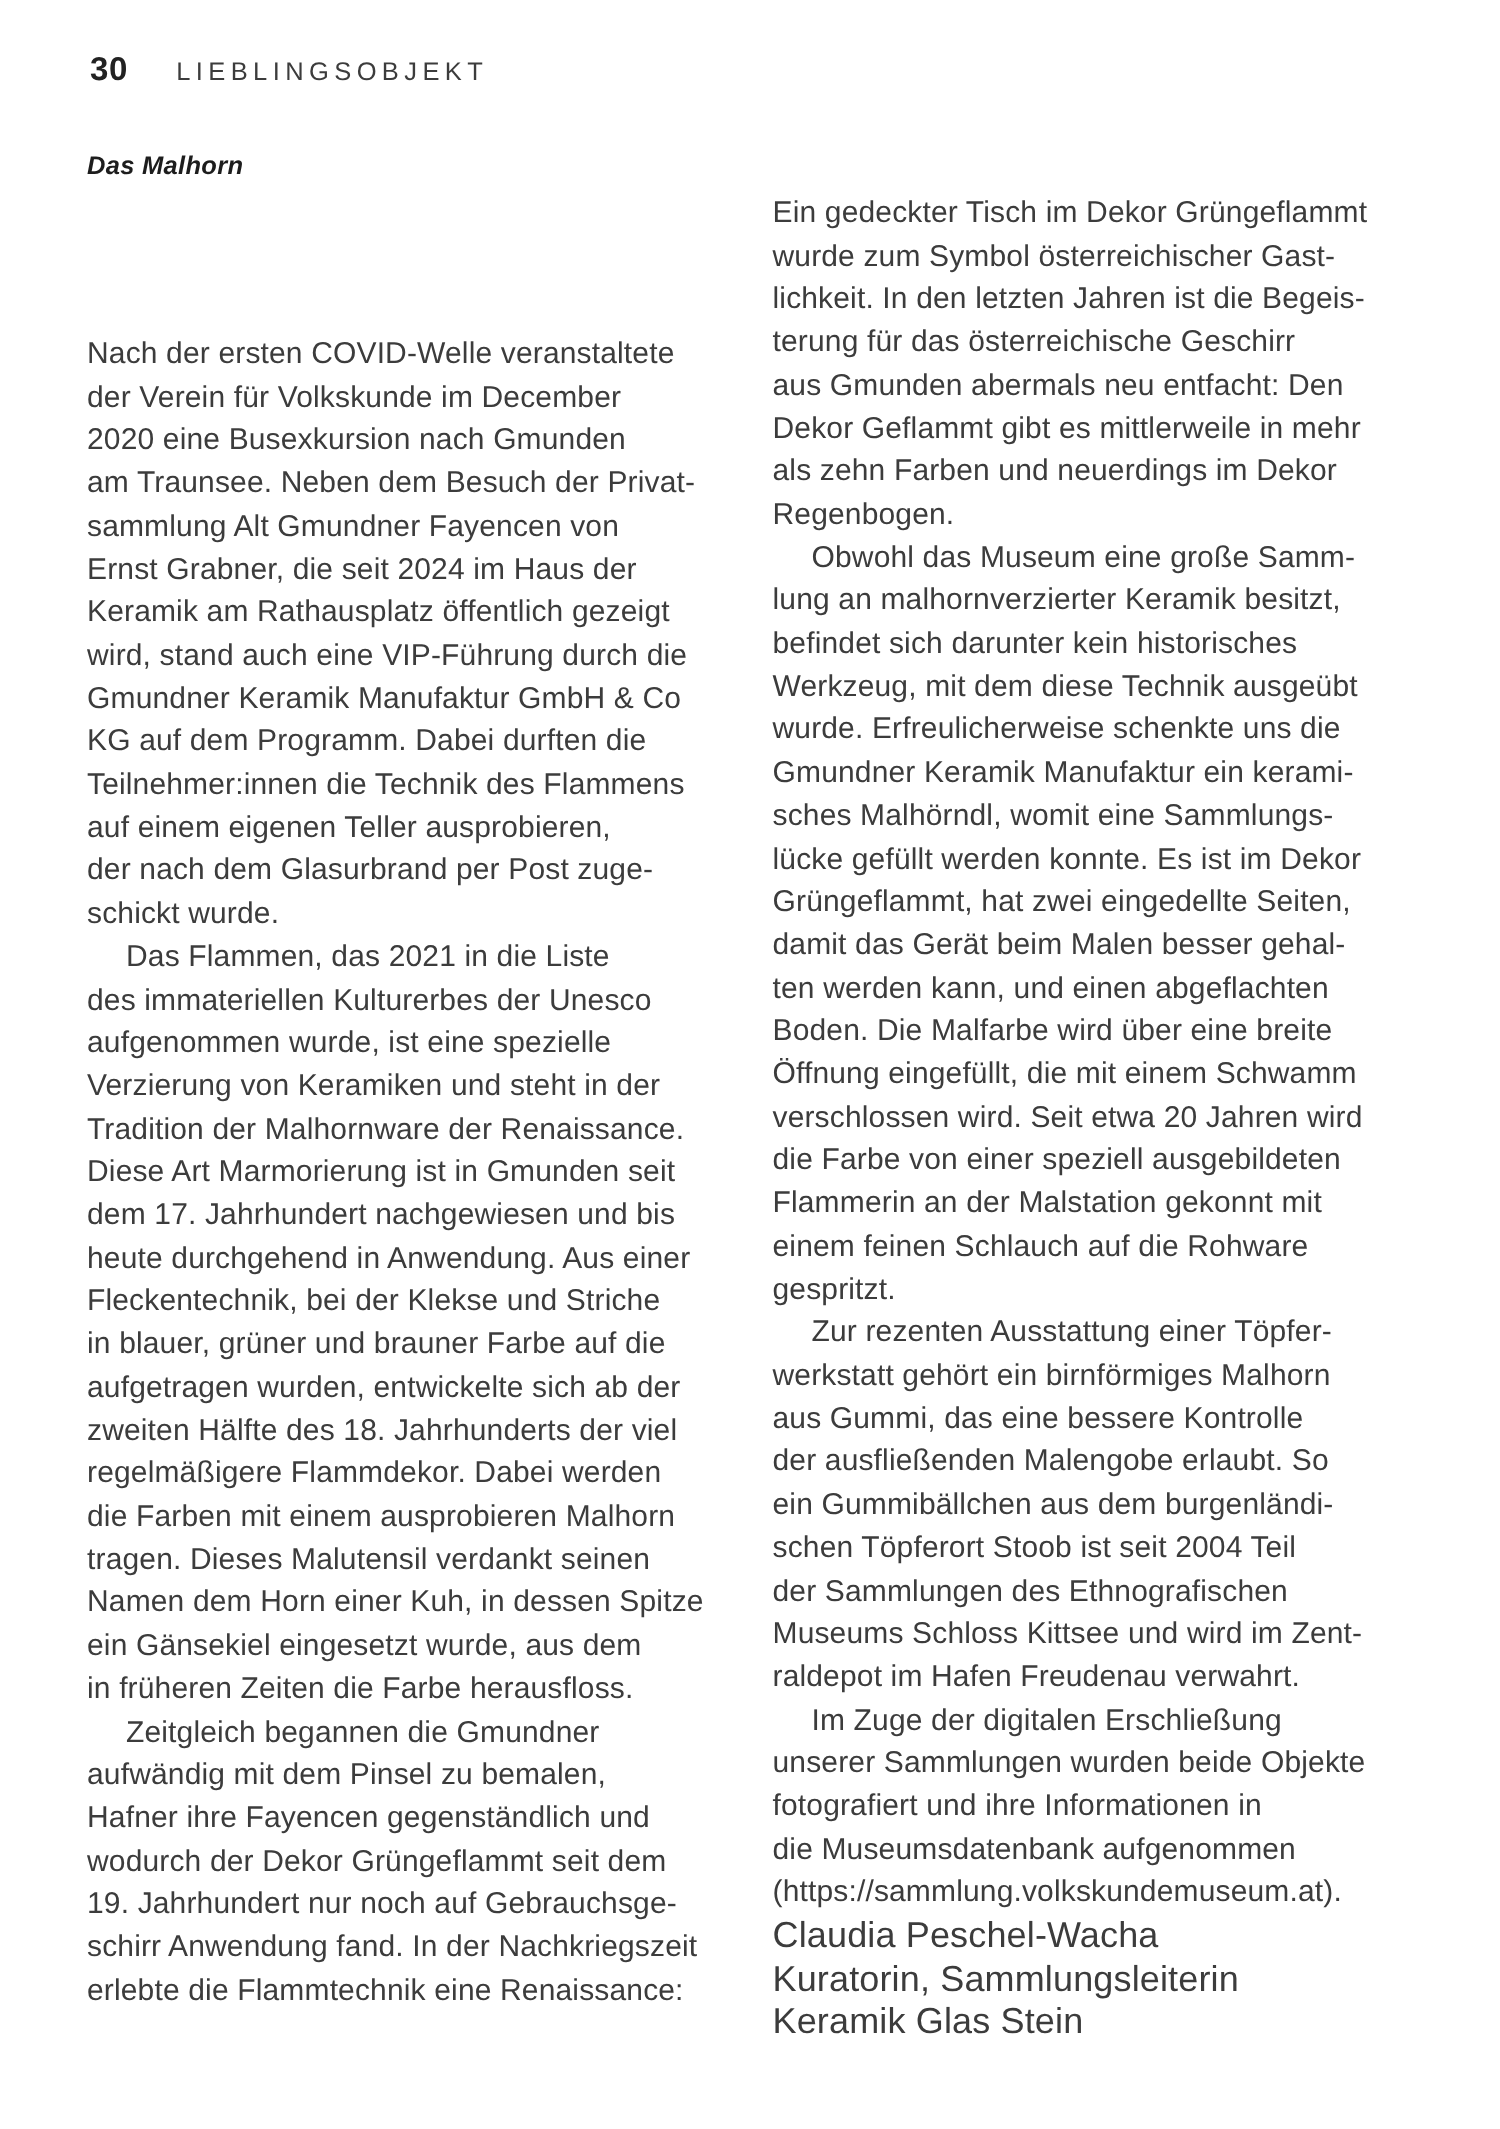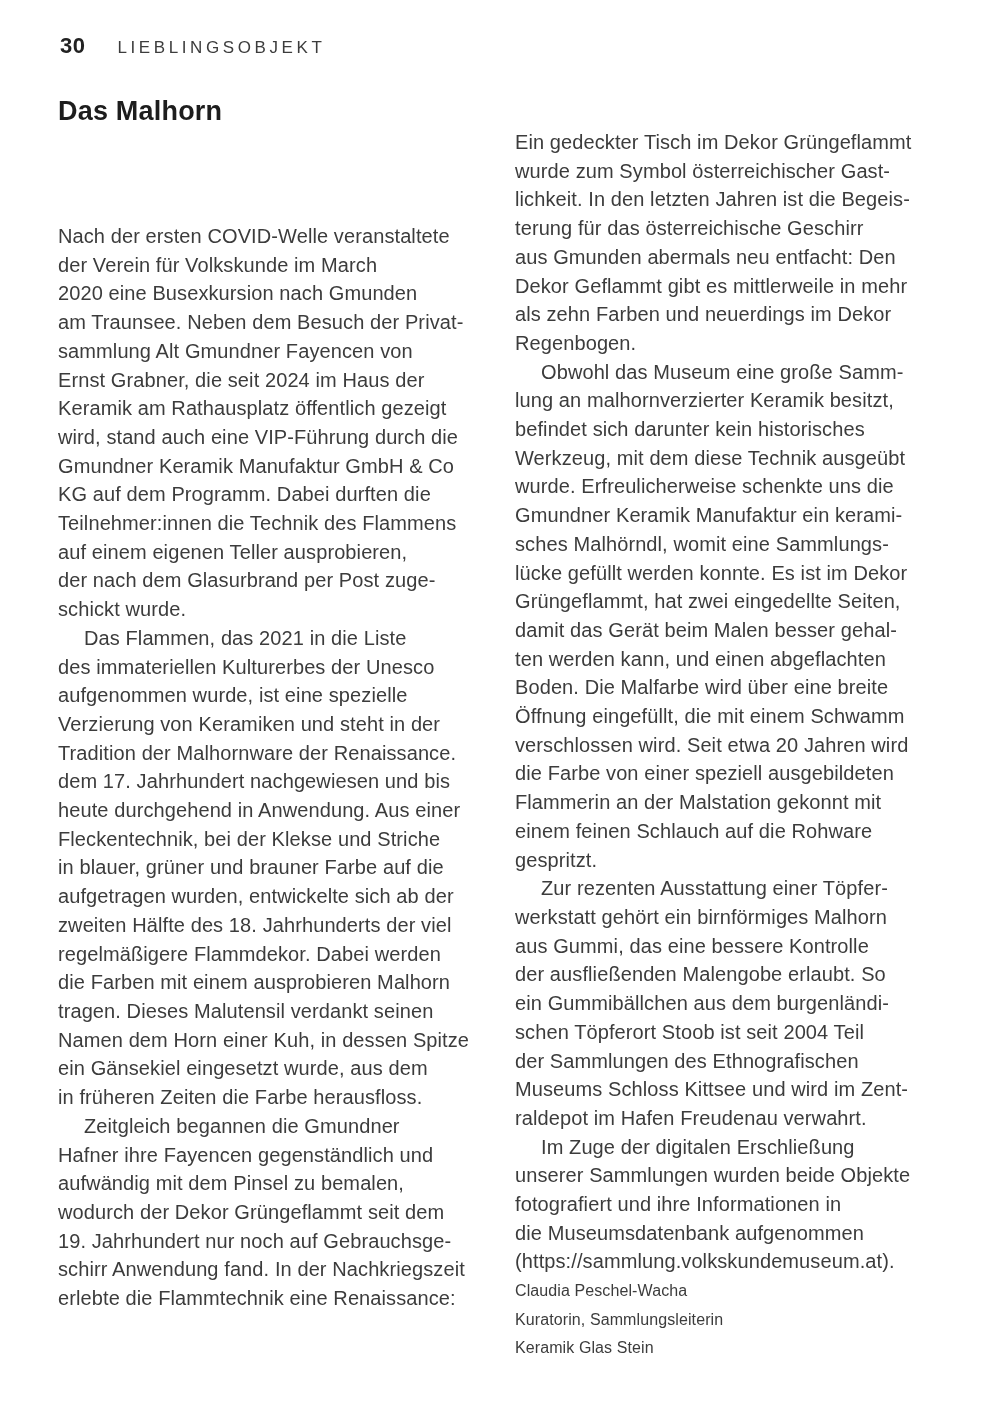--- a/index.html
+++ b/index.html
@@ -33,25 +33,26 @@
     font-size: 17px;
     font-weight: 400;
     color: #3c3c3c;
     letter-spacing: 3.6px;
   }
   .article-title {
     position: absolute;
     top: 95px;
     left: 58px;
     margin: 0;
-    font-size: 27px;
+    font-size: 17px;
     line-height: 32px;
     font-weight: bold;
     color: #1d1d1d;
     letter-spacing: 0.2px;
+    font-style: italic;
   }
   .text-column {
     position: absolute;
     width: 452px;
     font-size: 20px;
     line-height: 28.7px;
     color: #3c3c3c;
     letter-spacing: 0.1px;
     margin-top: 32px;
   }
@@ -60,21 +61,21 @@
     top: 190px;
   }
   .column-right {
     left: 515px;
     top: 96px;
   }
   .signature-block {
     position: absolute;
     left: 515px;
     top: 1277px;
-    font-size: 16px;
+    font-size: 24px;
     line-height: 28.7px;
     color: #3c3c3c;
     letter-spacing: 0.1px;
   }
   .line {
     white-space: nowrap;
   }
   .line.indent {
     padding-left: 26px;
   }
@@ -84,53 +85,54 @@
 
 <header class="page-header">
   <span class="page-number">30</span>
   <span class="section-label">LIEBLINGSOBJEKT</span>
 </header>
 
 <h1 class="article-title">Das Malhorn</h1>
 
 <div class="text-column column-left">
     <div class="line">Nach der ersten COVID-Welle veranstaltete</div>
-    <div class="line">der Verein für Volkskunde im March</div>
+    <div class="line">der Verein für Volkskunde im December</div>
     <div class="line">2020 eine Busexkursion nach Gmunden</div>
     <div class="line">am Traunsee. Neben dem Besuch der Privat-</div>
     <div class="line">sammlung Alt Gmundner Fayencen von</div>
     <div class="line">Ernst Grabner, die seit 2024 im Haus der</div>
     <div class="line">Keramik am Rathausplatz öffentlich gezeigt</div>
     <div class="line">wird, stand auch eine VIP-Führung durch die</div>
     <div class="line">Gmundner Keramik Manufaktur GmbH &amp; Co</div>
     <div class="line">KG auf dem Programm. Dabei durften die</div>
     <div class="line">Teilnehmer:innen die Technik des Flammens</div>
     <div class="line">auf einem eigenen Teller ausprobieren,</div>
     <div class="line">der nach dem Glasurbrand per Post zuge-</div>
     <div class="line">schickt wurde.</div>
     <div class="line indent">Das Flammen, das 2021 in die Liste</div>
     <div class="line">des immateriellen Kulturerbes der Unesco</div>
     <div class="line">aufgenommen wurde, ist eine spezielle</div>
     <div class="line">Verzierung von Keramiken und steht in der</div>
     <div class="line">Tradition der Malhornware der Renaissance.</div>
+    <div class="line">Diese Art Marmorierung ist in Gmunden seit</div>
     <div class="line">dem 17. Jahrhundert nachgewiesen und bis</div>
     <div class="line">heute durchgehend in Anwendung. Aus einer</div>
     <div class="line">Fleckentechnik, bei der Klekse und Striche</div>
     <div class="line">in blauer, grüner und brauner Farbe auf die</div>
     <div class="line">aufgetragen wurden, entwickelte sich ab der</div>
     <div class="line">zweiten Hälfte des 18. Jahrhunderts der viel</div>
     <div class="line">regelmäßigere Flammdekor. Dabei werden</div>
     <div class="line">die Farben mit einem ausprobieren Malhorn</div>
     <div class="line">tragen. Dieses Malutensil verdankt seinen</div>
     <div class="line">Namen dem Horn einer Kuh, in dessen Spitze</div>
     <div class="line">ein Gänsekiel eingesetzt wurde, aus dem</div>
     <div class="line">in früheren Zeiten die Farbe herausfloss.</div>
     <div class="line indent">Zeitgleich begannen die Gmundner</div>
+    <div class="line">aufwändig mit dem Pinsel zu bemalen,</div>
     <div class="line">Hafner ihre Fayencen gegenständlich und</div>
-    <div class="line">aufwändig mit dem Pinsel zu bemalen,</div>
     <div class="line">wodurch der Dekor Grüngeflammt seit dem</div>
     <div class="line">19. Jahrhundert nur noch auf Gebrauchsge-</div>
     <div class="line">schirr Anwendung fand. In der Nachkriegszeit</div>
     <div class="line">erlebte die Flammtechnik eine Renaissance:</div>
   </div>
 
 <div class="text-column column-right">
     <div class="line">Ein gedeckter Tisch im Dekor Grüngeflammt</div>
     <div class="line">wurde zum Symbol österreichischer Gast-</div>
     <div class="line">lichkeit. In den letzten Jahren ist die Begeis-</div>

